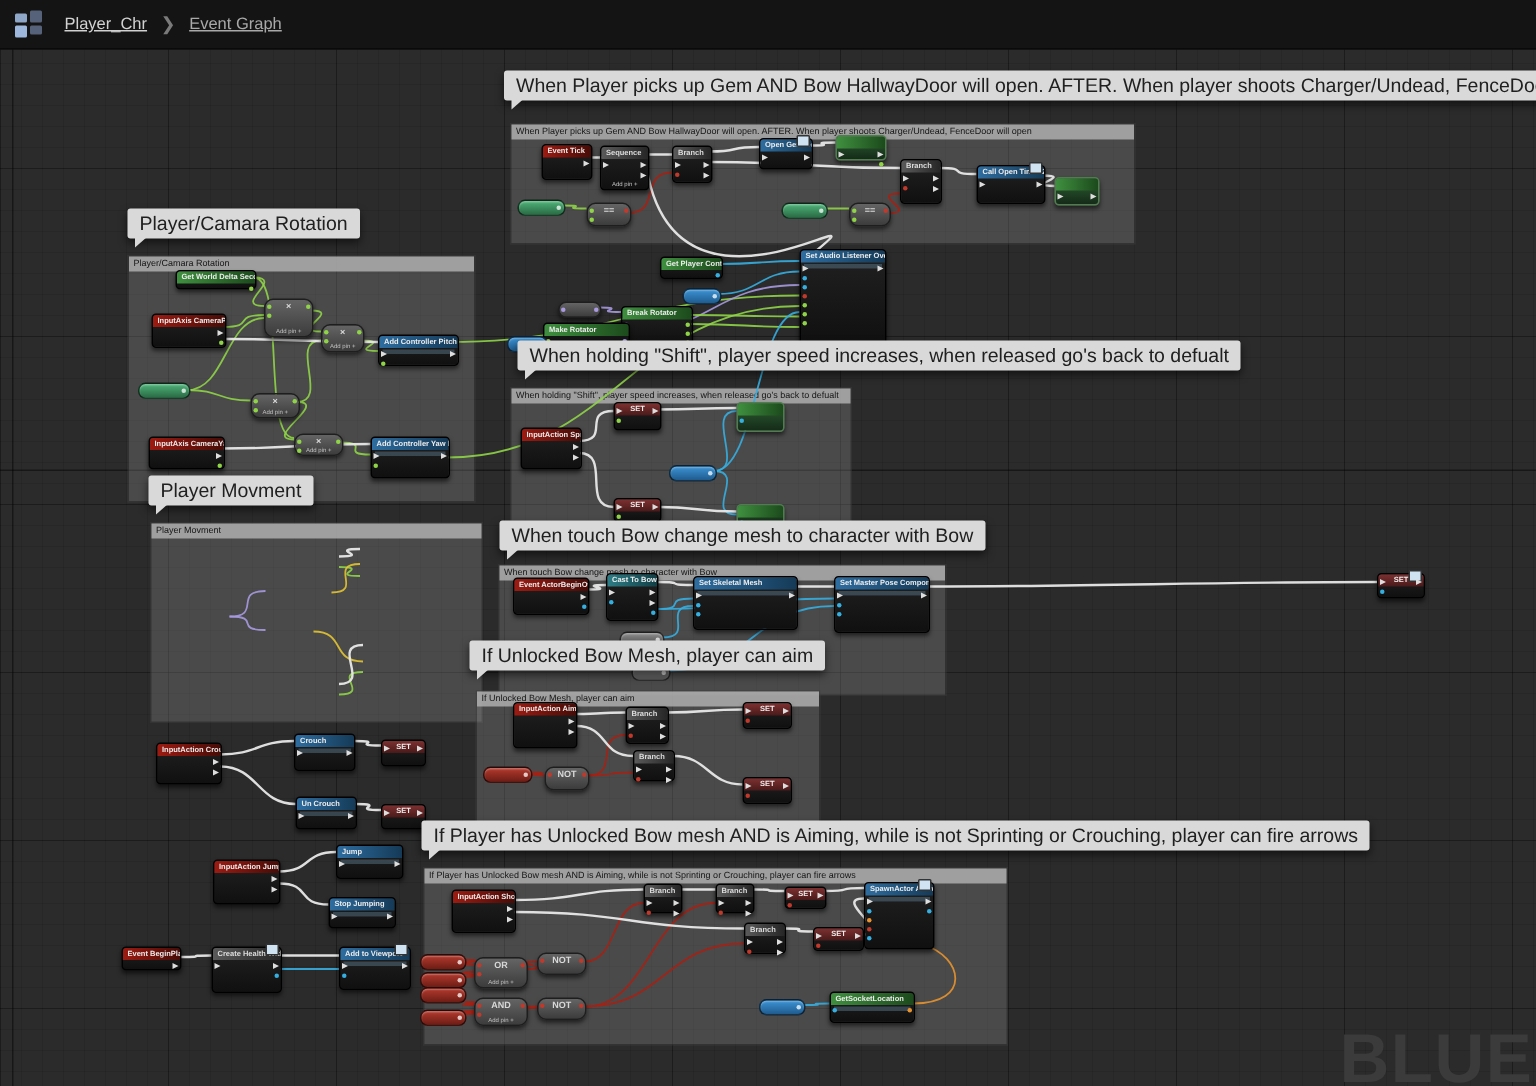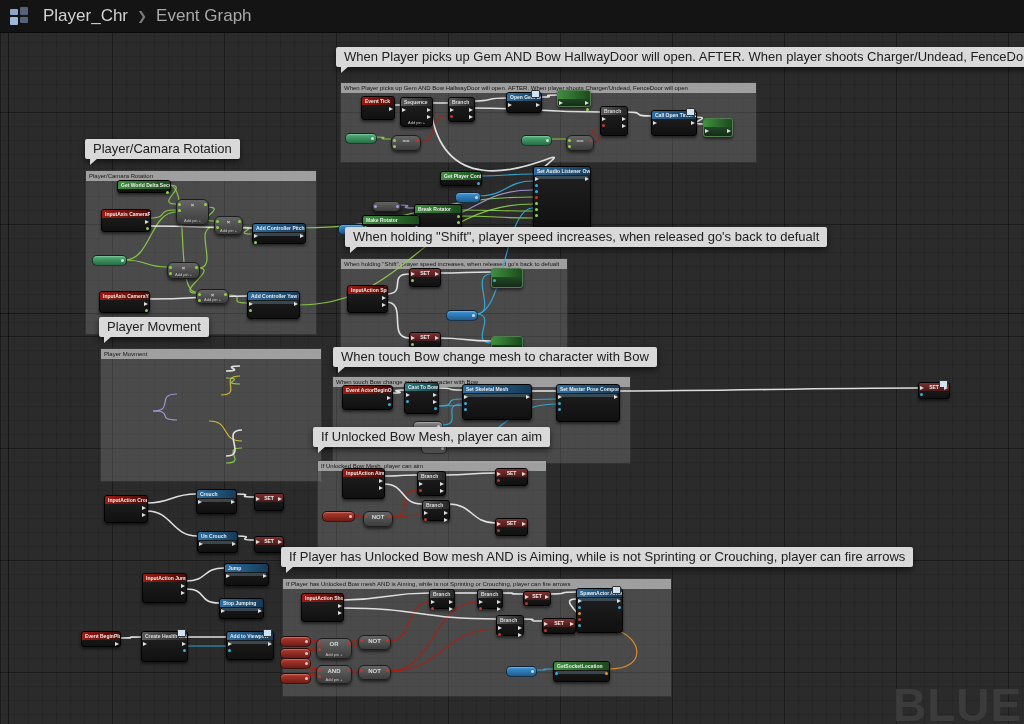--- a/index.html
+++ b/index.html
@@ -17,21 +17,21 @@
   .axis-v{position:absolute;top:0;bottom:0;left:8px;width:1px;background:rgba(0,0,0,.45);z-index:1;}
   .watermark{position:absolute;left:893px;top:678px;font-size:46px;font-weight:bold;
     color:#3b3b3b;letter-spacing:1px;z-index:1;white-space:nowrap;}
   #comments,#nodes,#pills,#bubbles{position:absolute;inset:0;}
   #comments{z-index:2;} #wires{position:absolute;inset:0;z-index:3;pointer-events:none;}
   #nodes{z-index:4;} #pills{z-index:4;} #bubbles{z-index:6;}
   
   .topbar{position:absolute;left:0;top:0;width:1024px;height:32px;background:#141414;
     z-index:10;display:flex;align-items:center;border-bottom:1px solid #0a0a0a;}
   .bp-icon{width:22px;height:20px;margin:0 12px 0 9px;display:inline-block;}
-  .crumb{font-size:17px;}
+  .crumb{font-size:11px;text-decoration:underline;}
   .crumb.root{color:#d2d2d2;}
   .crumb.page{color:#a9a9a9;}
   .crumb-sep{color:#7a7a7a;font-size:12px;margin:0 9px;}
   
   .comment{position:absolute;background:rgba(158,158,158,.27);border:1px solid rgba(0,0,0,.3);}
   .comment .chead{height:10px;line-height:10px;background:rgba(178,178,178,.82);
     font-size:6px;color:#151515;padding:0 3px;white-space:nowrap;overflow:hidden;}
   
   .bubble{position:absolute;background:#d9d9d9;color:#202020;font-size:13px;
     padding:2px 8px 3px 8px;border-radius:2px;white-space:nowrap;

